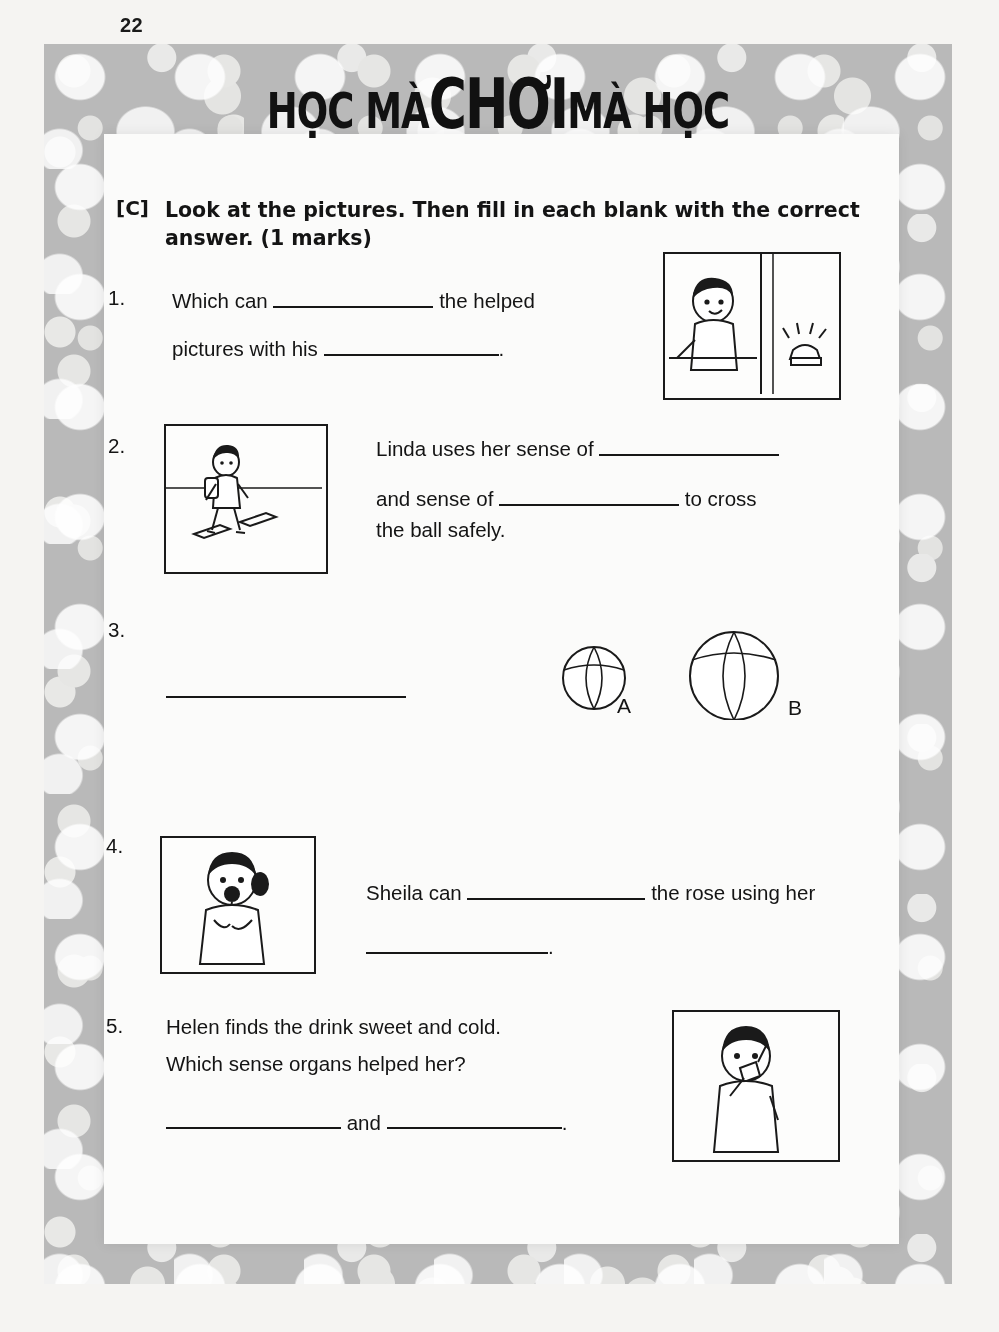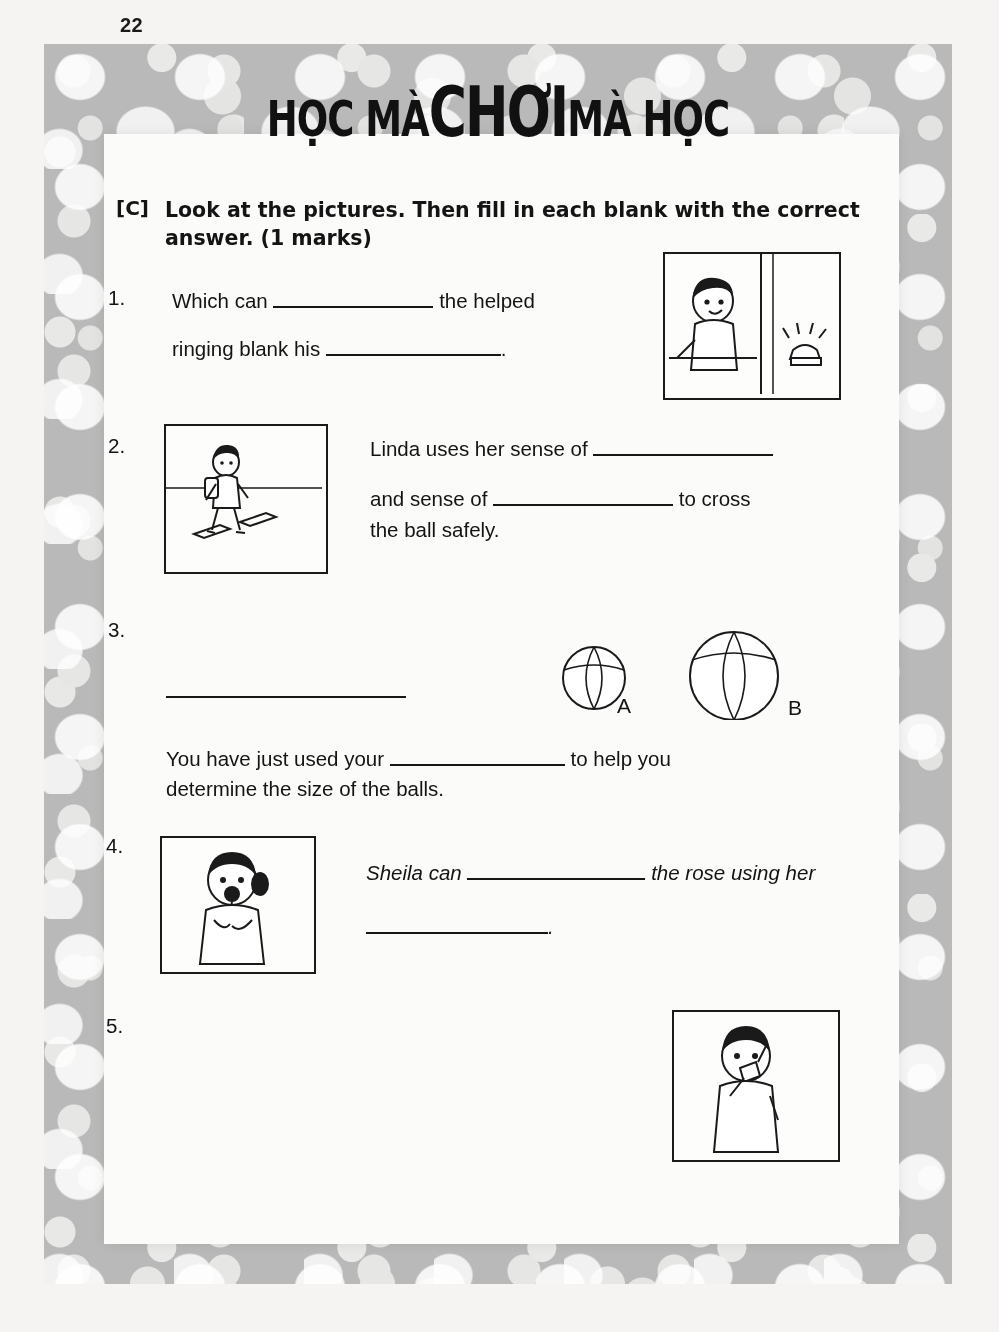--- a/index.html
+++ b/index.html
@@ -61,21 +61,21 @@
     background-image:
       radial-gradient(ellipse at 30% 30%, rgba(255,255,255,0.85) 0 24px, transparent 26px),
       radial-gradient(ellipse at 70% 65%, rgba(255,255,255,0.8) 0 28px, transparent 30px),
       radial-gradient(ellipse at 12% 85%, rgba(255,255,255,0.8) 0 22px, transparent 24px);
     background-size: 120px 110px, 145px 135px, 130px 125px;
   }
   
   .title-banner {
     position: absolute;
     left: 44px;
-    top: 76px;
+    top: 68px;
     width: 908px;
     height: 72px;
     display: flex;
     align-items: center;
     justify-content: center;
     z-index: 4;
   }
   .title-text {
     font-family: "DejaVu Sans", sans-serif;
     font-weight: bold;
@@ -183,21 +183,21 @@
       <div class="instr-tag">[C]</div>
       <div class="instr-text">Look at the pictures. Then fill in each blank with the correct answer. (1 marks)</div>
     </div>
 
     <div class="q-num" style="left:4px; top:152px;">1.</div>
     <div class="q" style="left:68px; top:150px; width:480px;">
       <span>Which can</span>
       <span class="blank" style="width:160px;"></span>
       <span>the helped</span>
       <div style="height:16px;"></div>
-      <span>ringing blank his</span>
+      <span>pictures with his</span>
       <span class="blank" style="width:175px;"></span><span>.</span>
     </div>
 
     <div class="pic" style="left:559px; top:118px; width:174px; height:144px;">
       <svg width="170" height="140" viewBox="0 0 170 140">
         <rect x="0" y="0" width="170" height="140" fill="#fdfdfc"></rect>
 
         <line x1="96" y1="0" x2="96" y2="140" stroke="#1a1a1a" stroke-width="2"></line>
         <line x1="108" y1="0" x2="108" y2="140" stroke="#1a1a1a" stroke-width="1.5"></line>
 
@@ -248,21 +248,21 @@
         <path d="M52 82 L46 104" stroke="#1a1a1a" stroke-width="2"></path>
         <path d="M68 82 L74 104" stroke="#1a1a1a" stroke-width="2"></path>
         <path d="M41 105 l8 2" stroke="#1a1a1a" stroke-width="2"></path>
         <path d="M70 106 l9 1" stroke="#1a1a1a" stroke-width="2"></path>
 
         <path d="M50 58 L40 74" stroke="#1a1a1a" stroke-width="2"></path>
         <path d="M72 58 L82 72" stroke="#1a1a1a" stroke-width="2"></path>
       </svg>
     </div>
 
-    <div class="q" style="left:266px; top:298px; width:520px;">
+    <div class="q" style="left:272px; top:298px; width:520px;">
       <span>Linda uses her sense of</span>
       <span class="blank" style="width:180px;"></span>
       <div style="height:18px;"></div>
       <span>and sense of</span>
       <span class="blank" style="width:180px;"></span>
       <span>to cross</span>
       <div>the ball safely.</div>
     </div>
 
     <div class="q-num" style="left:4px; top:484px;">3.</div>
@@ -281,26 +281,20 @@
 
         <circle cx="182" cy="46" r="44" fill="#fff" stroke="#1a1a1a" stroke-width="2"></circle>
         <path d="M182 2 q-22 44 0 88" fill="none" stroke="#1a1a1a" stroke-width="1.6"></path>
         <path d="M182 2 q22 44 0 88" fill="none" stroke="#1a1a1a" stroke-width="1.6"></path>
         <path d="M140 30 q42 -14 84 0" fill="none" stroke="#1a1a1a" stroke-width="1.6"></path>
       </svg>
     </div>
     <div class="ball-label" style="left:513px; top:560px;">A</div>
     <div class="ball-label" style="left:684px; top:562px;">B</div>
 
-    <div class="q" style="left:62px; top:608px; width:720px;">
-      <span>You have just used your</span>
-      <span class="blank" style="width:175px;"></span>
-      <span>to help you</span>
-      <div>determine the size of the balls.</div>
-    </div>
 
     <div class="q-num" style="left:2px; top:700px;">4.</div>
 
     <div class="pic" style="left:56px; top:702px; width:152px; height:134px;">
       <svg width="148" height="130" viewBox="0 0 148 130">
         <rect x="0" y="0" width="148" height="130" fill="#fdfdfc"></rect>
 
         <ellipse cx="70" cy="42" rx="24" ry="25" fill="#fff" stroke="#1a1a1a" stroke-width="2"></ellipse>
         <path d="M46 38 Q48 14 70 14 Q92 14 94 38 Q86 26 70 26 Q54 26 46 38 Z" fill="#1a1a1a"></path>
         <ellipse cx="98" cy="46" rx="9" ry="12" fill="#1a1a1a"></ellipse>
@@ -310,29 +304,38 @@
         <circle cx="70" cy="56" r="8" fill="#1a1a1a"></circle>
         <path d="M70 64 L66 84" stroke="#1a1a1a" stroke-width="2"></path>
 
         <path d="M44 72 Q70 62 96 72 L102 126 L38 126 Z" fill="#fff" stroke="#1a1a1a" stroke-width="2"></path>
 
         <path d="M52 82 Q62 94 68 86" fill="none" stroke="#1a1a1a" stroke-width="2"></path>
         <path d="M90 82 Q78 96 70 88" fill="none" stroke="#1a1a1a" stroke-width="2"></path>
       </svg>
     </div>
 
-    <div class="q" style="left:262px; top:722px; width:525px;font-style:italic;">
+    <div class="q" style="left:262px; top:742px; width:525px;">
       <span>Sheila can</span>
       <span class="blank" style="width:178px;"></span>
       <span>the rose using her</span>
       <div style="height:22px;"></div>
       <span class="blank" style="width:182px;"></span><span>.</span>
     </div>
 
     <div class="q-num" style="left:2px; top:880px;">5.</div>
+    <div class="q" style="left:62px; top:878px; width:520px;">
+      <div>Helen finds the drink sweet and cold.</div>
+      <div style="height:6px;"></div>
+      <div>Which sense organs helped her?</div>
+      <div style="height:26px;"></div>
+      <span class="blank" style="width:175px;"></span>
+      <span>and</span>
+      <span class="blank" style="width:175px;"></span><span>.</span>
+    </div>
 
     <div class="pic" style="left:568px; top:876px; width:164px; height:148px;">
       <svg width="160" height="144" viewBox="0 0 160 144">
         <rect x="0" y="0" width="160" height="144" fill="#fdfdfc"></rect>
 
         <ellipse cx="72" cy="44" rx="24" ry="25" fill="#fff" stroke="#1a1a1a" stroke-width="2"></ellipse>
         <path d="M48 40 Q50 14 72 14 Q94 14 96 40 Q88 28 72 28 Q56 28 48 40 Z" fill="#1a1a1a"></path>
         <circle cx="63" cy="44" r="3" fill="#1a1a1a"></circle>
         <circle cx="81" cy="44" r="3" fill="#1a1a1a"></circle>
 

